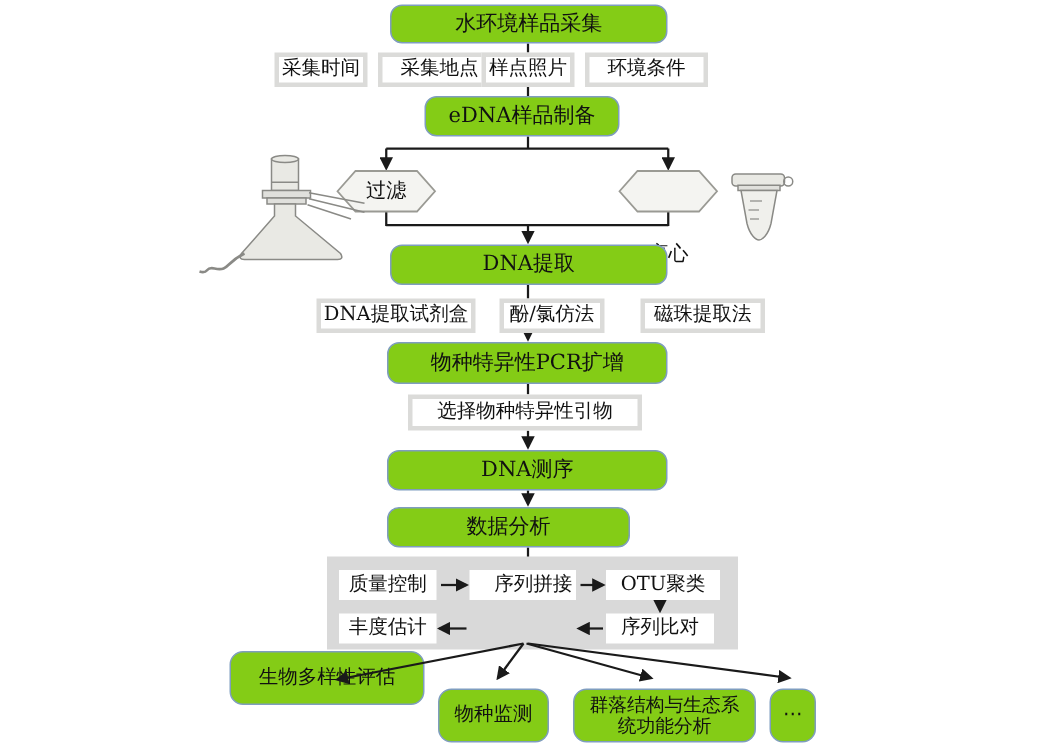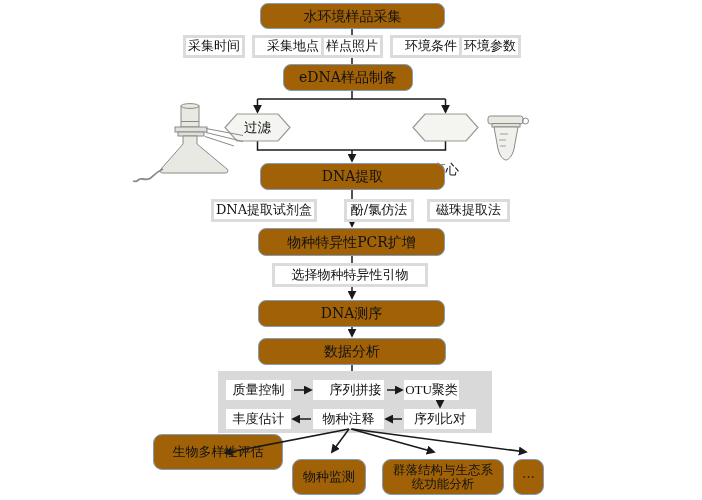--- a/index.html
+++ b/index.html
@@ -4,21 +4,21 @@
 <style>
   html,body { margin:0; padding:0; background:#fff; }
   .stage {
     position:relative; width:702px; height:500px; background:#ffffff;
     font-family:"DejaVu Serif","Liberation Serif",serif; color:#111;
     overflow:hidden;
   }
   .abs { position:absolute; box-sizing:border-box; display:flex;
          align-items:center; justify-content:center; text-align:center;
          line-height:1.15; }
-  .blue { background:#a16207; border:1.3px solid #7f9dbf; border-radius:8px;
+  .blue { background:#84cc16; border:1.3px solid #7f9dbf; border-radius:8px;
           font-size:14px; }
   .blue.app { border-radius:9px; font-size:13px; }
   .tag  { background:#ffffff; border:3px solid #dbdbd9; font-size:13px; }
   .panel{ background:#d9d9d9; }
   .wbox { background:#ffffff; font-size:13px;text-align:center; }
   .hexlabel { font-size:13.5px; }
   svg.layer { position:absolute; left:0; top:0; pointer-events:none; }
 </style>
 </head>
 <body>
@@ -76,48 +76,46 @@
       </g>
     </g>
   </svg>
 
   <div class="abs blue" style="left:260px;top:3px;width:185px;height:26px;">水环境样品采集</div>
 
   <div class="abs tag" style="left:183px;top:35px;width:62px;height:23px;">采集时间</div>
   <div class="abs tag" style="left:252px;top:35px;width:82px;height:23px;">采集地点</div>
   <div class="abs tag" style="left:321px;top:35px;width:62px;height:23px;">样点照片</div>
   <div class="abs tag" style="left:390px;top:35px;width:82px;height:23px;">环境条件</div>
-  <div class="abs tag" style="left:459px;top:35px;width:62px;height:23px;">环境参数</div>
 
   <div class="abs blue" style="left:283px;top:64px;width:130px;height:27px;">eDNA样品制备</div>
 
   <div class="abs hexlabel" style="left:225px;top:114px;width:65px;height:27px;text-align:right;">过滤</div>
   <div class="abs hexlabel" style="left:413px;top:114px;width:65px;height:27px;margin-top:42px;">离心</div>
 
   <div class="abs blue" style="left:260px;top:163px;width:185px;height:27px;">DNA提取</div>
 
   <div class="abs tag" style="left:211px;top:199px;width:106px;height:23px;">DNA提取试剂盒</div>
-  <div class="abs tag" style="left:344px;top:199px;width:70px;height:23px;">酚/氯仿法</div>
+  <div class="abs tag" style="left:333px;top:199px;width:70px;height:23px;">酚/氯仿法</div>
   <div class="abs tag" style="left:407px;top:199px;width:83px;height:23px;margin-left:20px;">磁珠提取法</div>
 
   <div class="abs blue" style="left:258px;top:228px;width:187px;height:28px;">物种特异性PCR扩增</div>
 
   <div class="abs tag" style="left:272px;top:263px;width:156px;height:24px;">选择物种特异性引物</div>
 
   <div class="abs blue" style="left:258px;top:300px;width:187px;height:27px;">DNA测序</div>
 
-  <div class="abs blue" style="left:258px;top:338px;width:188px;height:27px;">数据分析</div>
+  <div class="abs blue" style="left:258px;top:338px;width:162px;height:27px;">数据分析</div>
 
   <div class="abs panel" style="left:218px;top:371px;width:274px;height:62px;"></div>
 
   <div class="abs wbox" style="left:226px;top:380px;width:65px;height:20px;">质量控制</div>
   <div class="abs wbox" style="left:313px;top:380px;width:71px;height:20px;padding-left:14px;">序列拼接</div>
-  <div class="abs wbox" style="left:404px;top:380px;width:55px;height:20px;font-family:Liberation Serif, serif;">OTU聚类</div>
+  <div class="abs wbox" style="left:404px;top:380px;width:76px;height:20px;">OTU聚类</div>
   <div class="abs wbox" style="left:226px;top:409px;width:65px;height:20px;">丰度估计</div>
-  <div class="abs wbox" style="left:313px;top:409px;width:71px;height:20px;">物种注释</div>
   <div class="abs wbox" style="left:404px;top:409px;width:72px;height:20px;">序列比对</div>
 
   <div class="abs blue app" style="left:153px;top:434px;width:130px;height:36px;">生物多样性评估</div>
   <div class="abs blue app" style="left:292px;top:459px;width:74px;height:36px;">物种监测</div>
   <div class="abs blue app" style="left:382px;top:459px;width:122px;height:36px;font-size:12.5px;padding:16px 4px;">群落结构与生态系统功能分析</div>
   <div class="abs blue app" style="left:513px;top:459px;width:31px;height:36px;">⋯</div>
 
   <svg class="layer" width="702" height="500">
     <g stroke="#1a1a1a" stroke-width="1.5" fill="none">
       <line x1="294" y1="390" x2="311" y2="390" marker-end="url(#ah)"></line>

